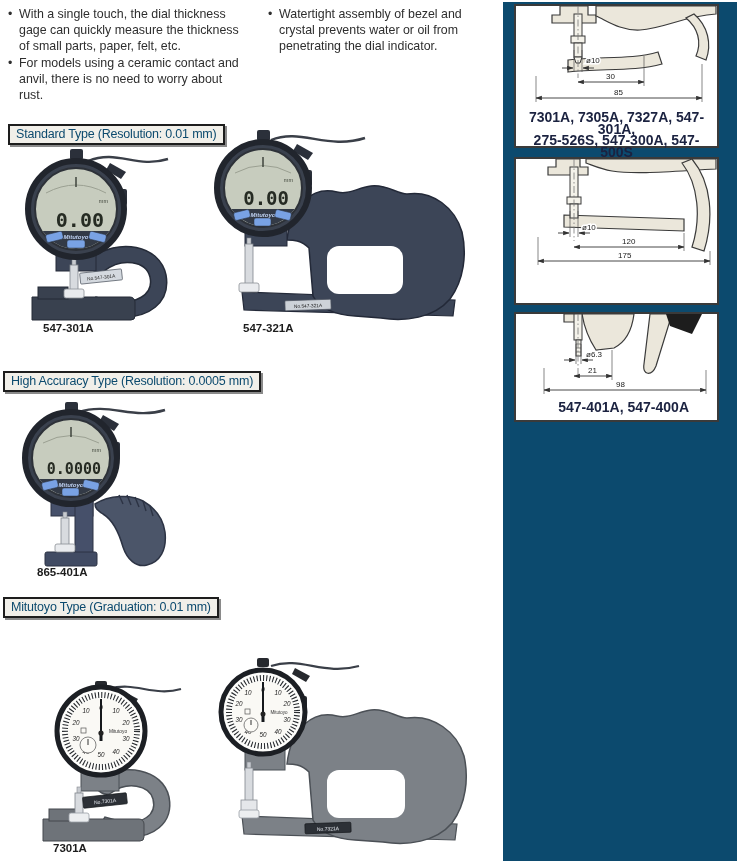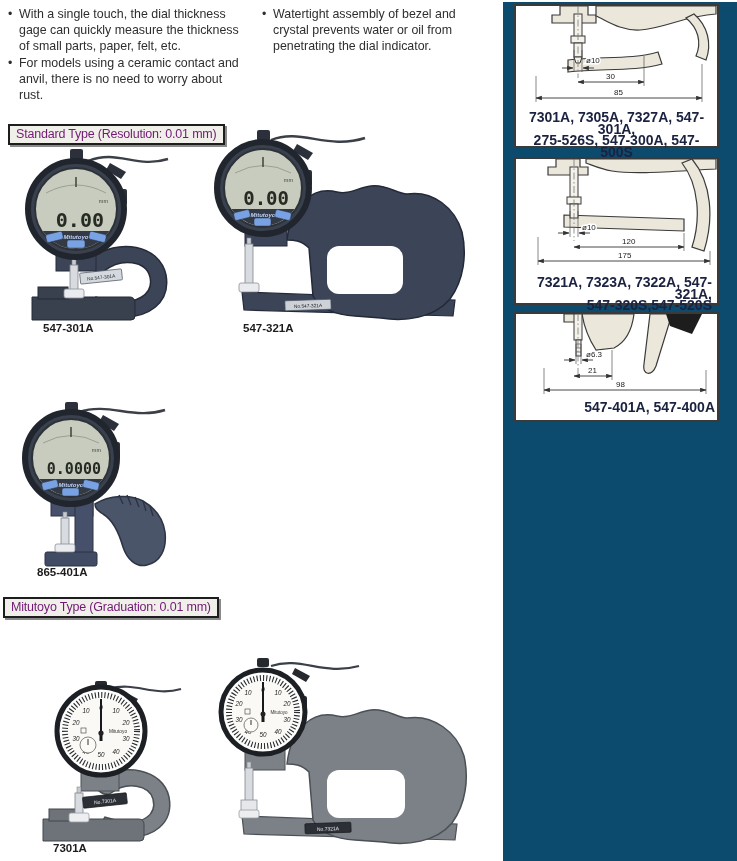--- a/index.html
+++ b/index.html
@@ -6,21 +6,21 @@
   #page{position:relative;width:737px;height:861px;background:#ffffff;overflow:hidden;
         font-family:"Liberation Sans",sans-serif;color:#2e2e2e;}
   .abs{position:absolute;}
   
   .bullets{font-size:12.4px;line-height:1.27;color:#2e2e2e;}
   .bullets .li{position:relative;padding-left:11px;margin-bottom:2px;}
   .bullets .li::before{content:"•";position:absolute;left:0;top:0;}
   
   .sec-head{display:inline-block;background:#f1efe9;border:2px solid #1d1d1d;
             box-shadow:2px 2px 0 #8a8a8a;padding:1px 6px 2px 6px;
-            font-size:12.5px;color:#701a75;white-space:nowrap;letter-spacing:-0.2px;}
+            font-size:12.5px;color:#0c4a6e;white-space:nowrap;letter-spacing:-0.2px;}
   
   .pcap{font-size:11.5px;font-weight:bold;color:#1c1c1c;text-align:left;width:120px;}
   
   #panel{left:503px;top:2px;width:234px;height:861px;background:#0c4a6e;}
   .dbox{position:absolute;left:11px;width:205px;background:#ffffff;border:2px solid #3a3a3a;box-sizing:border-box;}
   .models{font-size:14px;font-weight:bold;color:#1b2240;line-height:11.5px;padding:0 5px 3px 5px;}
   .models.center{text-align:center;}
   .models.right{text-align:right;}
   
   svg text{font-family:"Liberation Sans",sans-serif;}
@@ -34,25 +34,26 @@
 </style>
 </head>
 <body>
 
 <div id="page">
 
   <div class="abs bullets" style="left:8px;top:7px;width:240px;">
     <div class="li">With a single touch, the dial thickness gage can quickly measure the thickness of small parts, paper, felt, etc.</div>
     <div class="li">For models using a ceramic contact and anvil, there is no need to worry about rust.</div>
   </div>
-  <div class="abs bullets" style="left:262px;top:7px;width:212px;">
+  <div class="abs bullets" style="left:268px;top:7px;width:212px;">
     <div class="li">Watertight assembly of bezel and crystal prevents water or oil from penetrating the dial indicator.</div>
   </div>
 
   <div class="abs sec-head" style="left:8px;top:124px;">Standard Type (Resolution: 0.01 mm)</div>
+  <div class="abs sec-head" style="left:3px;top:371px;">High Accuracy Type (Resolution: 0.0005 mm)</div>
   <div class="abs sec-head" style="left:3px;top:597px;">Mitutoyo Type (Graduation: 0.01 mm)</div>
 
   <svg class="abs" style="left:18px;top:147px;" width="158" height="178" viewBox="0 0 158 178">
     <g>
       <path d="M72,112 C100,90 142,98 148,128 C153,156 130,172 100,170 L82,164 C76,162 74,156 78,150 L92,154 C118,158 136,148 132,130 C128,114 104,110 86,124 C80,128 74,124 72,118 Z" fill="#3c4557" stroke="#252b38" stroke-width="1.5"></path>
       <ellipse cx="111" cy="137" rx="16" ry="12" fill="#ffffff"></ellipse>
       <rect x="38" y="104" width="40" height="20" fill="#3c4557" stroke="#252b38"></rect>
       <path d="M14,150 h98 a5,5 0 0 1 5,5 v14 a4,4 0 0 1 -4,4 H14 Z" fill="#39414f" stroke="#242a36"></path>
       <rect x="20" y="140" width="30" height="12" fill="#39414f" stroke="#242a36"></rect>
       <rect x="54" y="112" width="4" height="8" fill="#c8cbd0" stroke="#80858c" stroke-width="0.6"></rect>
@@ -321,24 +322,20 @@
         <line class="dimline" x1="74" y1="74" x2="63" y2="74" marker-end="url(#ar2)"></line>
         <text class="dim" x="66" y="71">ø10</text>
         <line class="extline" x1="168" y1="74" x2="168" y2="92"></line>
         <line class="dimline" x1="58" y1="88" x2="168" y2="88" marker-start="url(#ar2)" marker-end="url(#ar2)"></line>
         <text class="dim" x="106" y="85">120</text>
         <line class="extline" x1="22" y1="78" x2="22" y2="106"></line>
           <line class="extline" x1="194" y1="92" x2="194" y2="106"></line>
         <line class="dimline" x1="22" y1="102" x2="194" y2="102" marker-start="url(#ar2)" marker-end="url(#ar2)"></line>
         <text class="dim" x="102" y="99">175</text>
       </svg>
-      <div class="models right">
-        <div>7321A, 7323A, 7322A, 547-321A,</div>
-        <div>547-320S,547-520S</div>
-      </div>
     </div>
 
     <div class="dbox" style="top:310px;height:110px;">
       <svg width="201" height="84" viewBox="0 0 201 84">
         <defs>
             <marker id="ar3" markerWidth="7" markerHeight="6" refX="6.5" refY="2.5" orient="auto-start-reverse">
               <path d="M0,0 L7,2.5 L0,5 Z" fill="#333"></path>
             </marker>
           </defs>
         <path class="beige" d="M48,0 h16 v8 h-16 z"></path>
@@ -357,19 +354,19 @@
         <line class="dimline" x1="77" y1="46" x2="66" y2="46" marker-end="url(#ar3)"></line>
         <text class="dim" x="70" y="43">ø6.3</text>
         <line class="extline" x1="96" y1="36" x2="96" y2="66"></line>
         <line class="dimline" x1="58" y1="62" x2="96" y2="62" marker-start="url(#ar3)" marker-end="url(#ar3)"></line>
         <text class="dim" x="72" y="59">21</text>
         <line class="extline" x1="28" y1="54" x2="28" y2="80"></line>
           <line class="extline" x1="190" y1="56" x2="190" y2="80"></line>
         <line class="dimline" x1="28" y1="76" x2="190" y2="76" marker-start="url(#ar3)" marker-end="url(#ar3)"></line>
         <text class="dim" x="100" y="73">98</text>
       </svg>
-      <div class="models right" style="padding-right:2px;">
+      <div class="models right" style="padding-right:28px;">
         <div>547-401A, 547-400A</div>
       </div>
     </div>
 
   </div>
 </div>
 
 </body></html>

